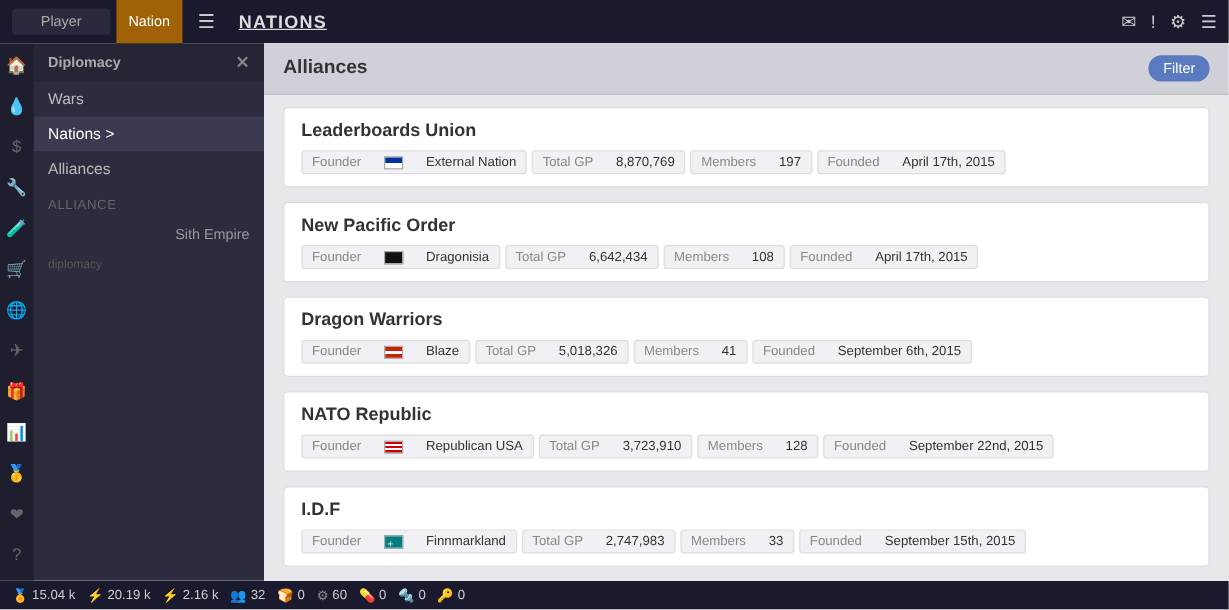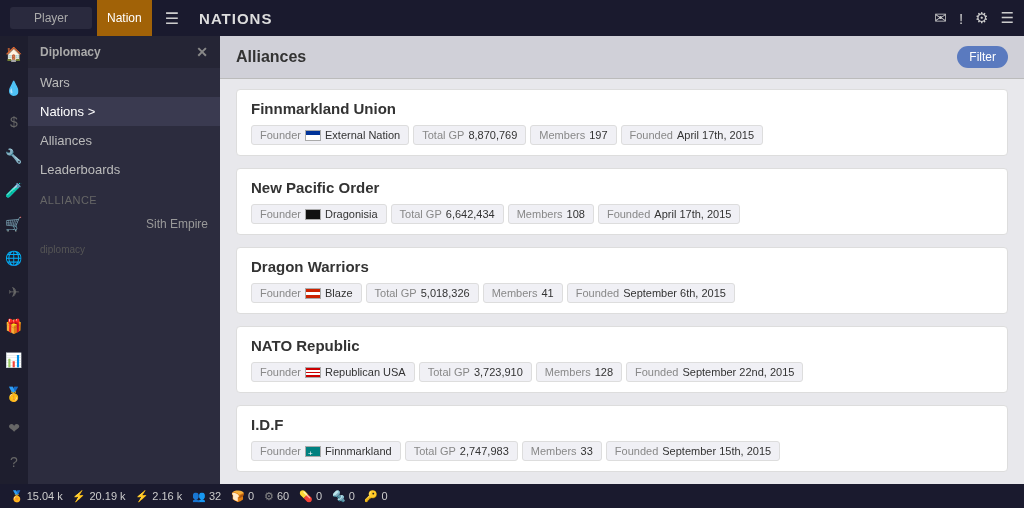--- a/index.html
+++ b/index.html
@@ -12,21 +12,21 @@
       display: flex;
       align-items: center;
       padding: 0 10px;
       color: #ccc;
       flex-shrink: 0;
     }
     .topbar-left { display: flex; align-items: center; gap: 5px; }
     .topbar-player { background: #2a2a3e; padding: 4px 24px; border-radius: 3px; color: #aaa; font-size: 12px; cursor: pointer; }
     .topbar-nation { background: #a16207; padding: 16px 10px; border-radius: 3px; color: #fff; font-size: 12px; cursor: pointer; }
     .hamburger { margin-left: 8px; cursor: pointer; font-size: 16px; color: #ccc; }
-    .topbar-title { margin-left: 15px; color: #ddd; font-size: 15px; font-weight: bold; letter-spacing: 1px; }
+    .topbar-title { margin-left: 15px; color: #ddd; font-size: 15px; font-weight: bold; letter-spacing: 1px; text-decoration: underline; }
     .topbar-right { margin-left: auto; display: flex; align-items: center; gap: 12px; }
     .topbar-icon { color: #ccc; font-size: 15px; cursor: pointer; }
 
     
     .main-layout { display: flex; flex: 1; overflow: hidden; }
 
     
     .sidebar {
       width: 220px;
       background: #2c2c3e;
@@ -143,21 +143,21 @@
     }
     .stat-badge {
       background: #f0f0f5;
       border: 1px solid #ddd;
       border-radius: 3px;
       padding: 3px 8px;
       font-size: 11px;
       color: #444;
       display: flex;
       align-items: center;
-      gap: 4px;
+      gap: 19px;
     }
     .stat-badge .label { color: #888; }
     .stat-badge .value { color: #333; font-weight: 500; }
 
     
     .bottom-bar {
       background: #1a1a2e;
       height: 24px;
       display: flex;
       align-items: center;
@@ -217,41 +217,38 @@
       </div>
       <div class="sidebar-item">
         <span>Wars</span>
       </div>
       <div class="sidebar-item active">
         <span>Nations &gt;</span>
       </div>
       <div class="sidebar-item">
         <span>Alliances</span>
       </div>
-      <div class="sidebar-item">
-        <span>Leaderboards</span>
-      </div>
       <div class="sidebar-group-label">Alliance</div>
       <div class="sidebar-item sub">
         <span>Sith Empire</span>
       </div>
       <div class="sidebar-bottom-text">diplomacy</div>
     </div>
   </div>
 
   <div class="content-area">
     <div class="content-header">
       <span class="content-header-title">Alliances</span>
       <button class="filter-btn">Filter</button>
     </div>
 
     <div class="alliances-list" id="alliances-container">
 
     <div class="alliance-card">
-    <div class="alliance-name">Finnmarkland Union</div>
+    <div class="alliance-name">Leaderboards Union</div>
     <div class="alliance-stats">
             <div class="stat-badge">
         <span class="label">Founder</span>
         <span style="display:inline-block;width:16px;height:11px;background:linear-gradient(to bottom,#003399 50%,#fff 50%);border:1px solid #aaa;vertical-align:middle;"></span>
         <span class="value">External Nation</span>
       </div>
             <div class="stat-badge">
         <span class="label">Total GP</span>
         <span class="value">8,870,769</span>
       </div>

